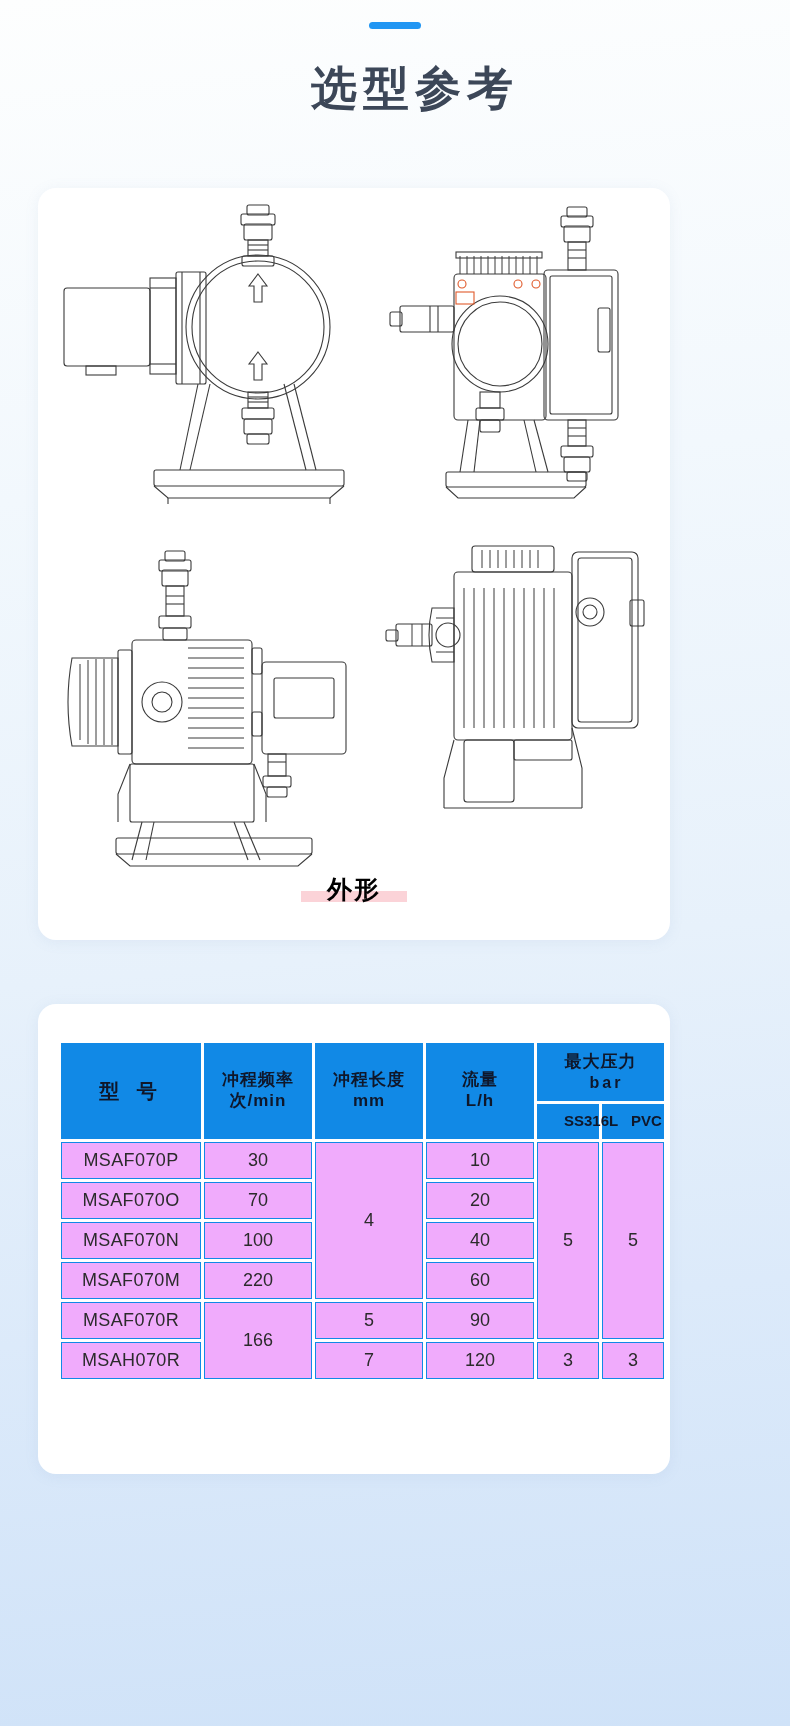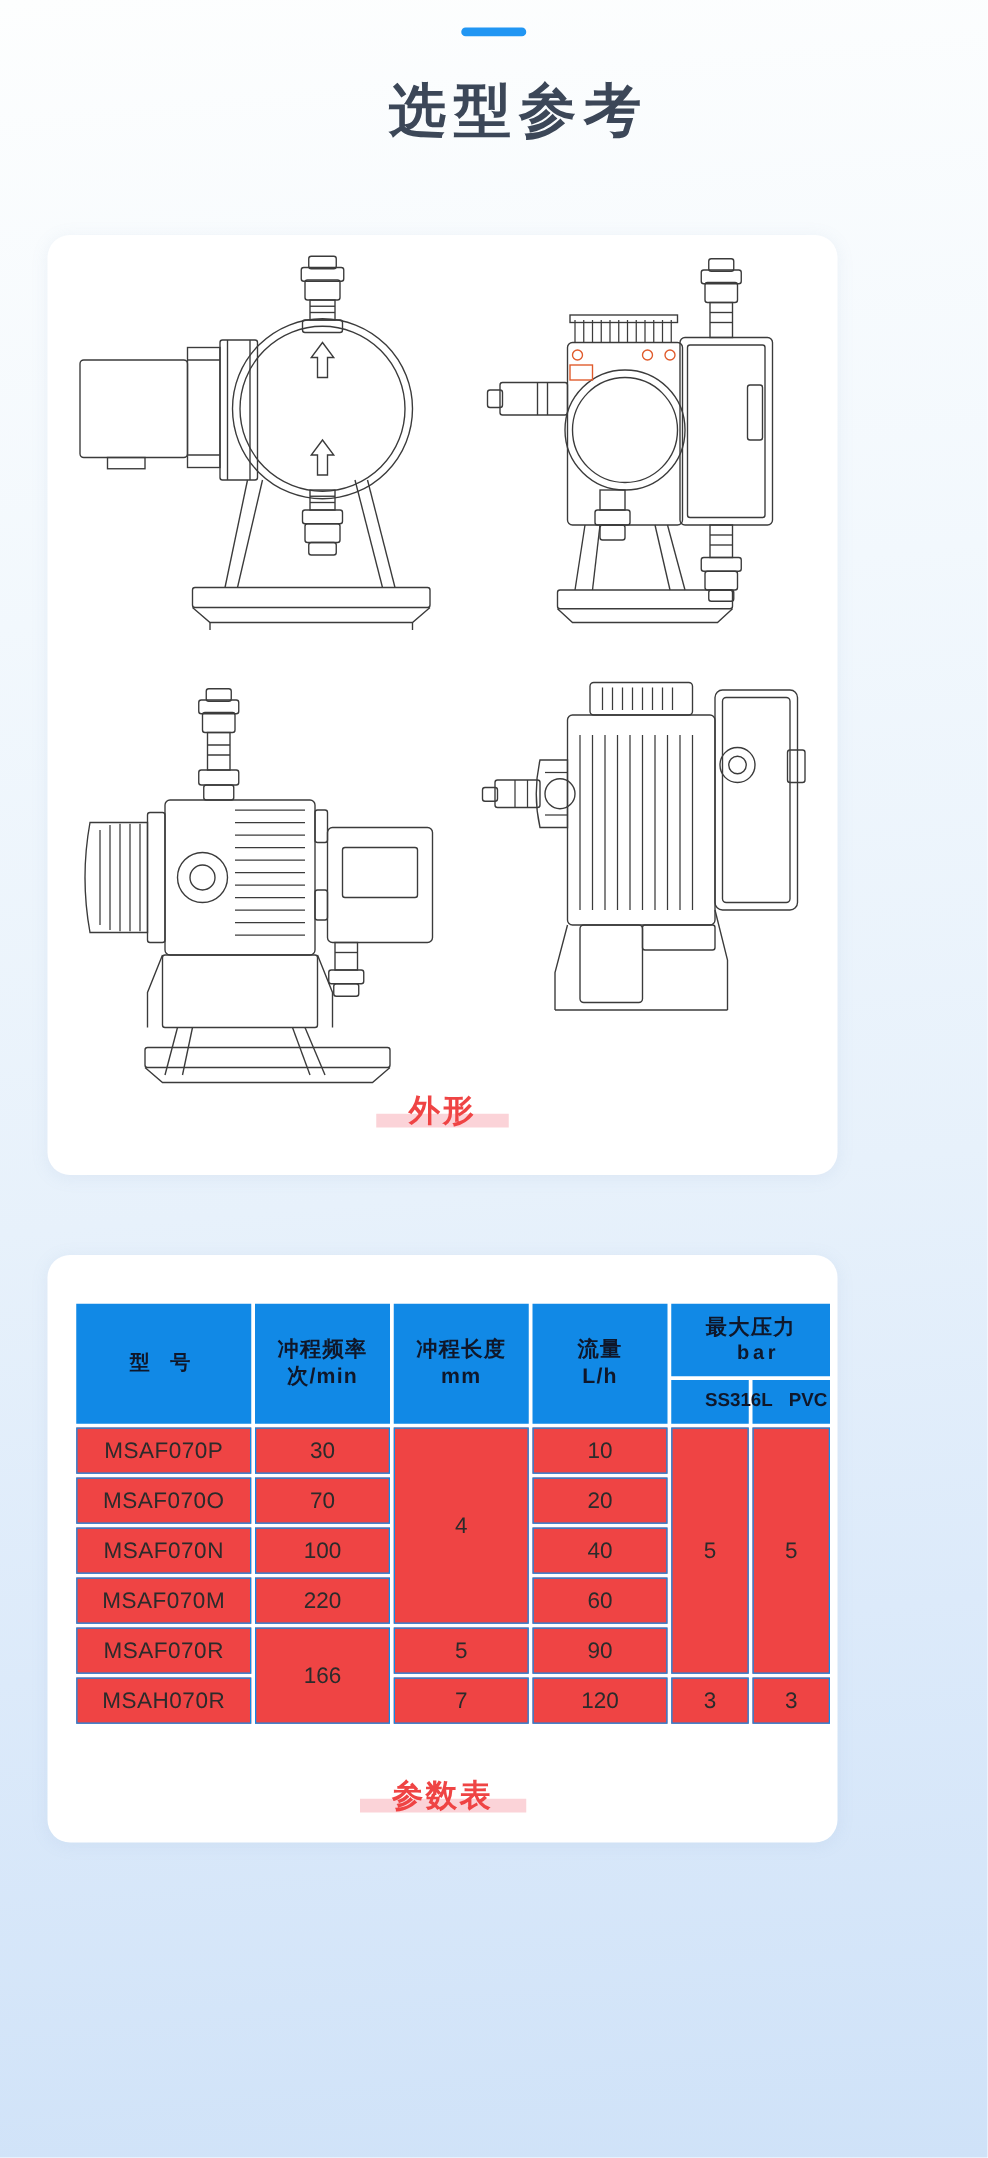--- a/index.html
+++ b/index.html
@@ -62,21 +62,21 @@
     position: absolute;
     left: 0; right: 0;
     bottom: 36px;
     text-align: center;
   }
   .caption {
     position: relative;
     display: inline-block;
     font-size: 25px;
     font-weight: 700;
-    color: #ef4444;
+    color: #000000;
     letter-spacing: 2px;
     padding: 0 26px;
     line-height: 30px;
   }
   .caption .hl {
     position: absolute;
     left: 0;
     right: 0;
     bottom: 2px;
     height: 11px;
@@ -113,21 +113,21 @@
     text-align: center;
     vertical-align: middle;
     line-height: 1.22;
   }
   th.h-main {
     font-size: 17px;
     letter-spacing: 1px;
     height: 96px;
   }
   th.h-model {
-    font-size: 16px;
+    font-size: 20px;
     letter-spacing: 6px;
   }
   th.h-group {
     font-size: 17px;
     letter-spacing: 1px;
     height: 56px;
   }
   th.h-group .unit {
     display: block;
     font-size: 16px;
@@ -147,21 +147,21 @@
     letter-spacing: 1px;
   }
 
   table.spec td {
     border: 1.4px solid #1189e6;
     text-align: center;
     vertical-align: middle;
     font-size: 18px;
     color: #2b2b2b;
     height: 37px;
-    background: #ef4444;
+    background: #f0abfc;
   }
   td.model {
     font-size: 17px;
     letter-spacing: 0.4px;
   }
 
   .tbl-caption-wrap {
     position: absolute;
     left: 0; right: 0;
     bottom: 22px;
@@ -503,21 +503,15 @@
       <tr>
         <td class="model">MSAH070R</td>
         <td>7</td>
         <td>120</td>
         <td>3</td>
         <td>3</td>
       </tr>
     </tbody>
   </table>
 
-  <div class="tbl-caption-wrap">
-    <span class="caption">
-      <span class="hl"></span>
-      <span class="txt">参数表</span>
-    </span>
-  </div>
 </div>
 
 <div class="bottom-fill"></div>
 
 </body></html>

